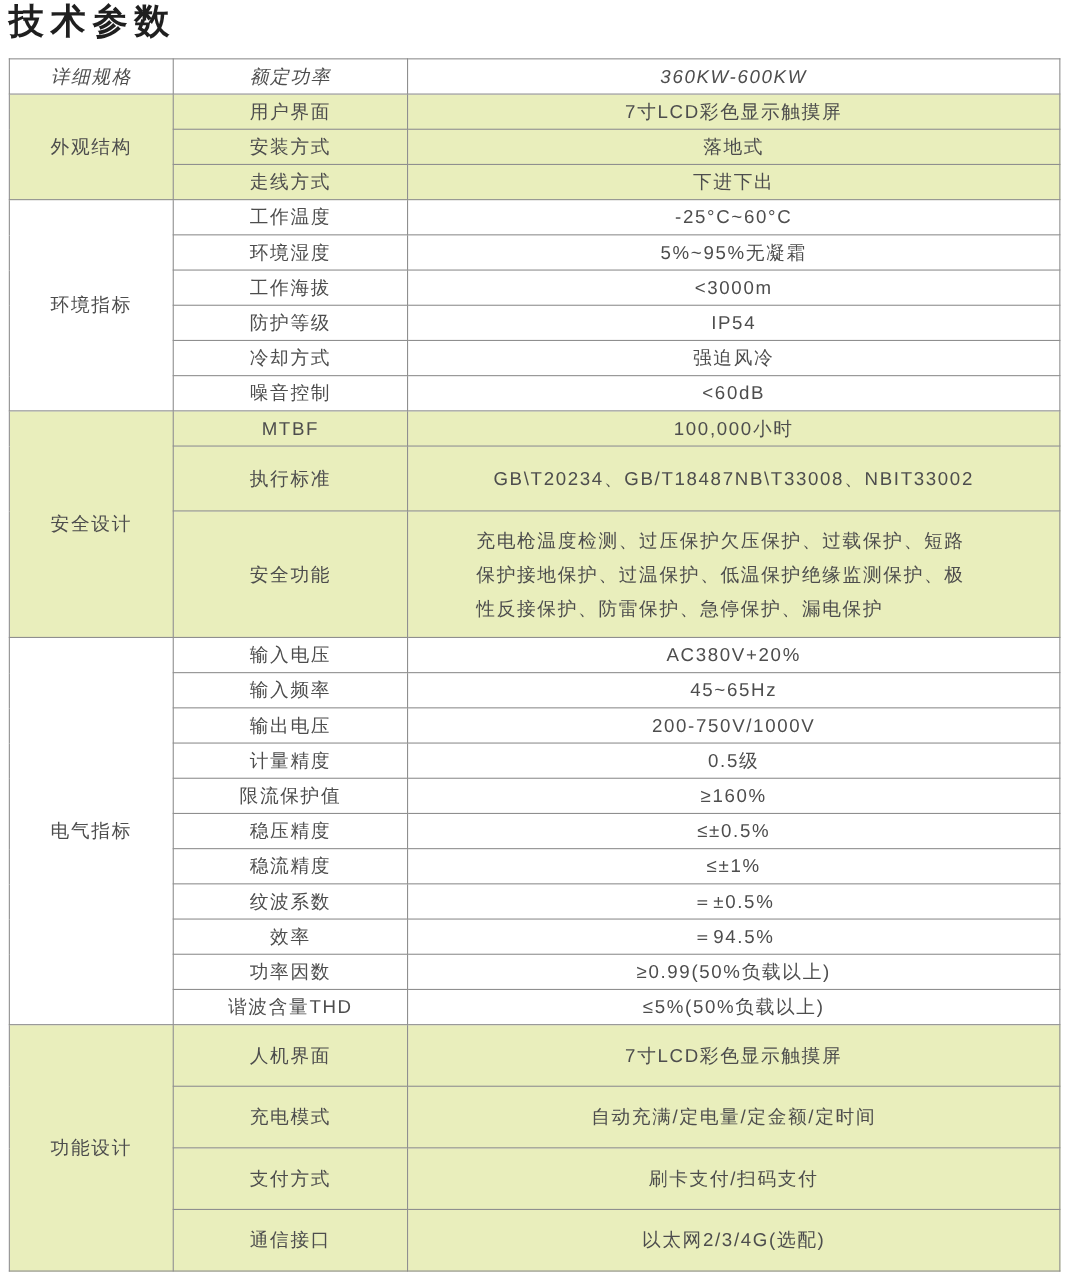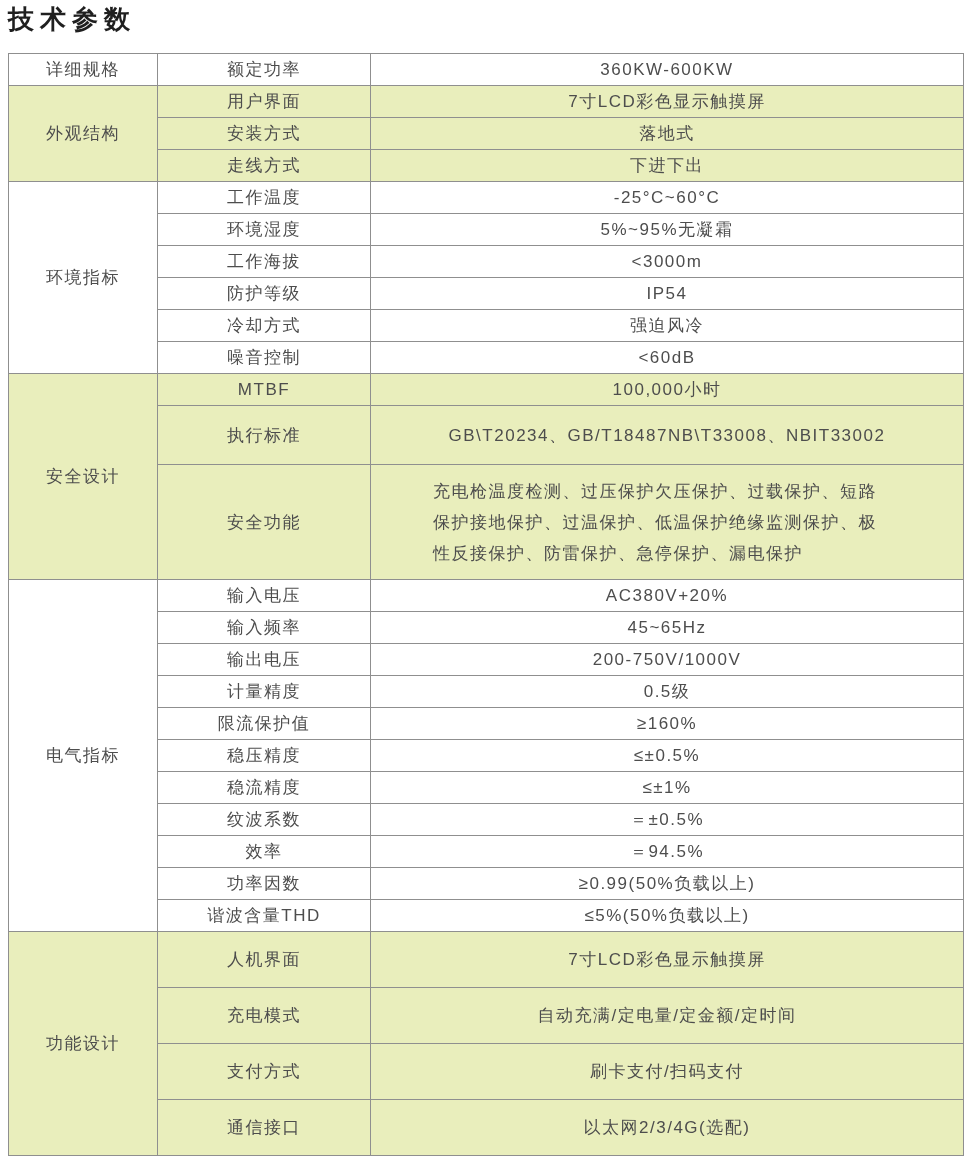--- a/index.html
+++ b/index.html
@@ -10,21 +10,21 @@
     font-family: "Liberation Sans", "DejaVu Sans", sans-serif;
   }
   .page {
     position: relative;
     width: 972px;
     height: 1160px;
     overflow: hidden;
   }
   h1.page-title {
     margin: 3px 0 16px 8px;
-    font-size: 26px;
+    font-size: 32px;
     line-height: 33px;
     font-weight: bold;
     letter-spacing: 6px;
     color: #1f1f1f;
   }
   table.spec {
     border-collapse: collapse;
     table-layout: fixed;
     margin: 17px 0 0 8px;
     width: 955px;
@@ -55,21 +55,21 @@
 
 <div class="page">
   <h1 class="page-title">技术参数</h1>
   <table class="spec">
     <colgroup>
       <col style="width:149px">
       <col style="width:213px">
       <col style="width:593px">
     </colgroup>
     <tbody>
-        <tr class="white" style="height: 32px;">
+        <tr class="white" style="height: 32px; font-style: italic;">
           <td class="cat" rowspan="1">详细规格</td>
           <td class="param">额定功率</td>
           <td class="value">360KW-600KW</td>
         </tr>
         <tr class="green" style="height: 32px;">
           <td class="cat" rowspan="3">外观结构</td>
           <td class="param">用户界面</td>
           <td class="value">7寸LCD彩色显示触摸屏</td>
         </tr>
         <tr class="green" style="height: 32px;">

